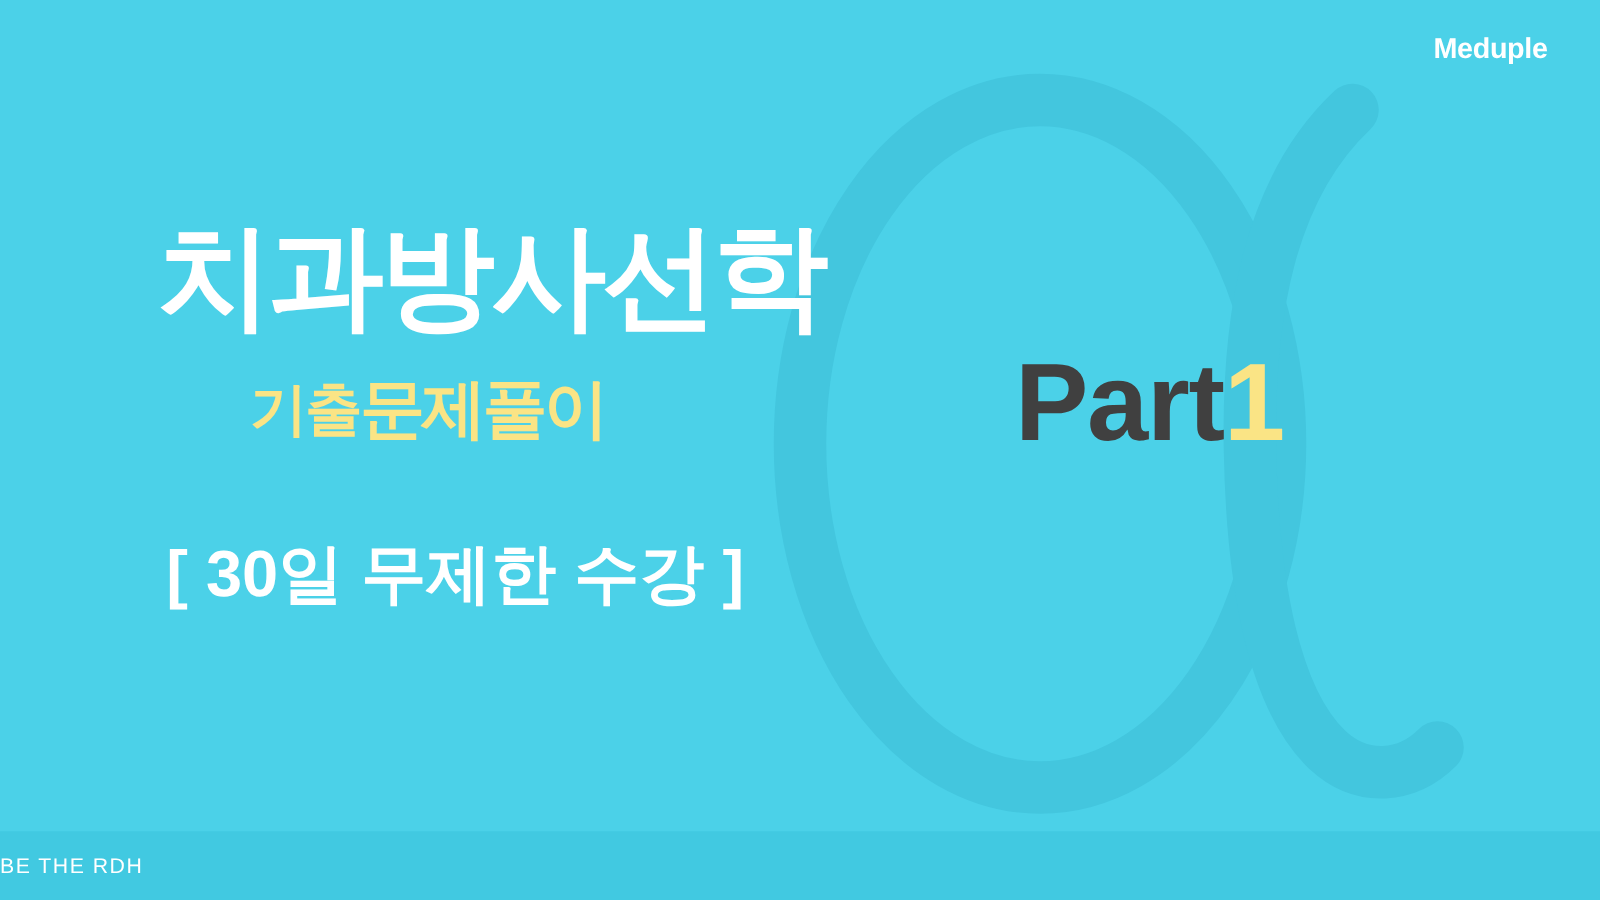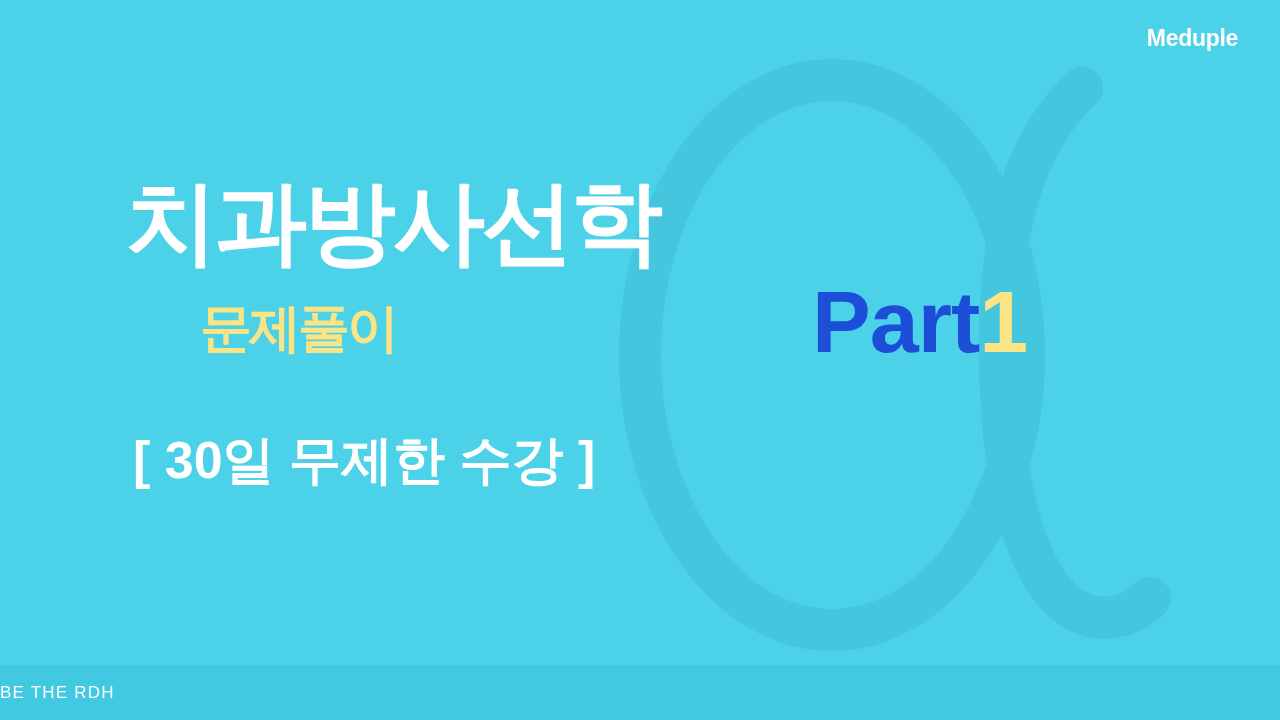--- a/index.html
+++ b/index.html
@@ -80,21 +80,21 @@
 
   .part-badge{
     position:absolute;
     left:812px; top:278px;
     font-size:88px;
     font-weight:bold;
     letter-spacing:-1px;
     line-height:1;
     white-space:nowrap;
   }
-  .part-word{ color:#1d4ed8;text-align:right; }
+  .part-word{ color:#404040;text-align:right; }
   .part-num{ color:#fae485; }
 
   .bracket-line{
     position:absolute;
     left:133px; top:434px;
     font-size:52px;
     font-weight:bold;
     color:#ffffff;
     letter-spacing:0px;
     line-height:1;
@@ -145,20 +145,21 @@
 
   <div id="brand">
     <span>Meduple</span>
   </div>
 
   <div id="headline">
 
     <div class="title-main">치과방사선학</div>
 
     <div class="title-sub-row">
+      <span class="title-sub-small">기출</span>
       <span class="title-sub-big">문제풀이</span>
     </div>
 
     <div class="part-badge">
       <span class="part-word">Part</span><span class="part-num">1</span>
     </div>
 
     <div class="bracket-line">[  30일 무제한 수강  ]</div>
 
 

